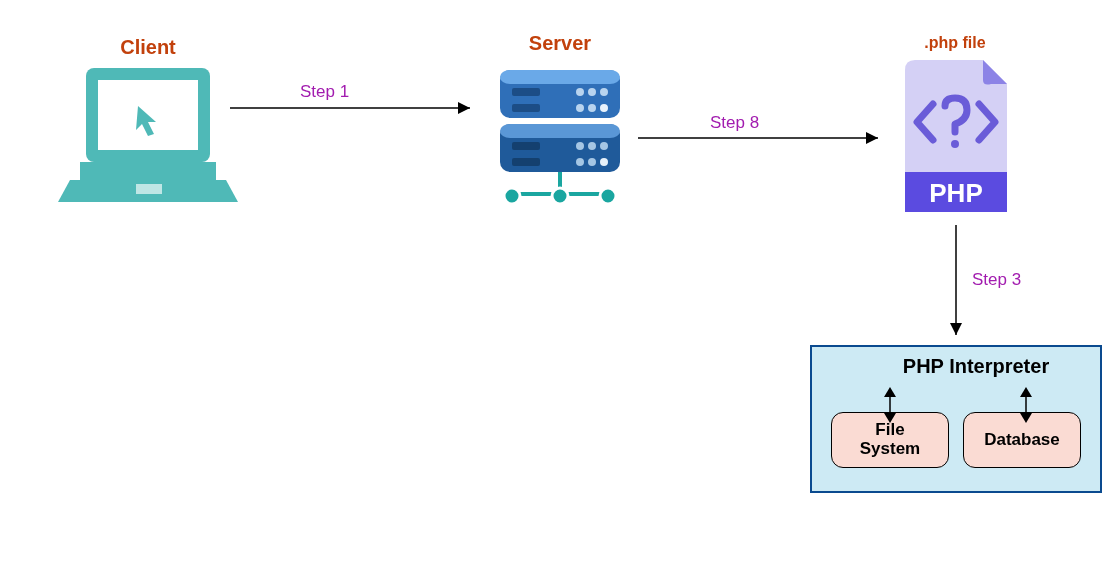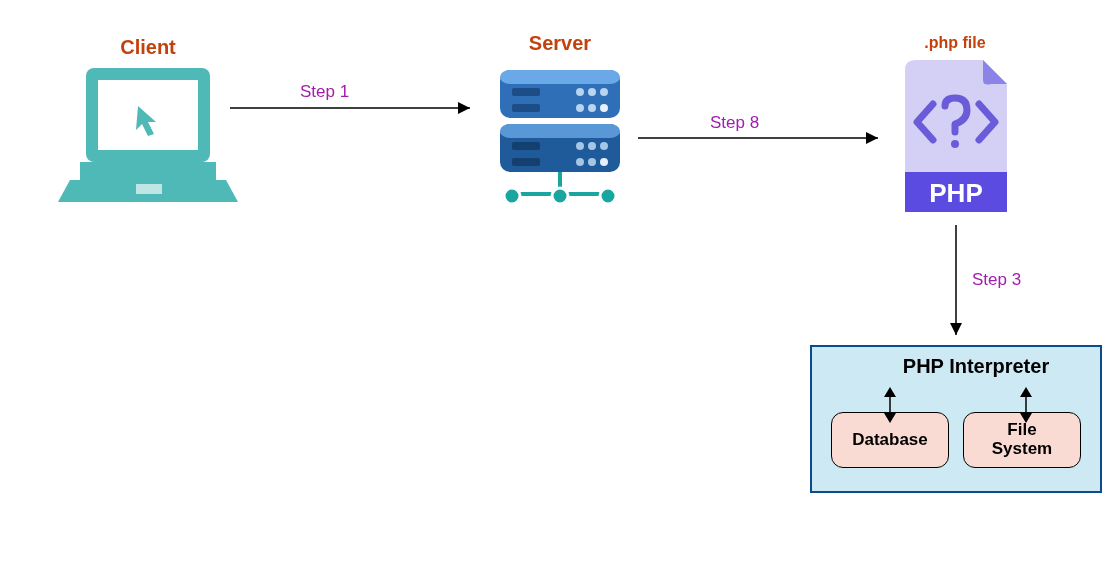--- a/index.html
+++ b/index.html
@@ -171,17 +171,17 @@
       <polygon class="arrow-head" points="78,38 72,28 84,28"></polygon>
     </g>
     <g>
       <line class="arrow-line" x1="214" y1="6" x2="214" y2="34"></line>
       <polygon class="arrow-head" points="214,2 208,12 220,12"></polygon>
       <polygon class="arrow-head" points="214,38 208,28 220,28"></polygon>
     </g>
   </svg>
 
   <div class="sub-boxes">
-    <div class="sub-box">Database</div>
     <div class="sub-box" style="white-space:pre-line;">File
 System</div>
+    <div class="sub-box">Database</div>
   </div>
 </div>
 
 </body></html>

